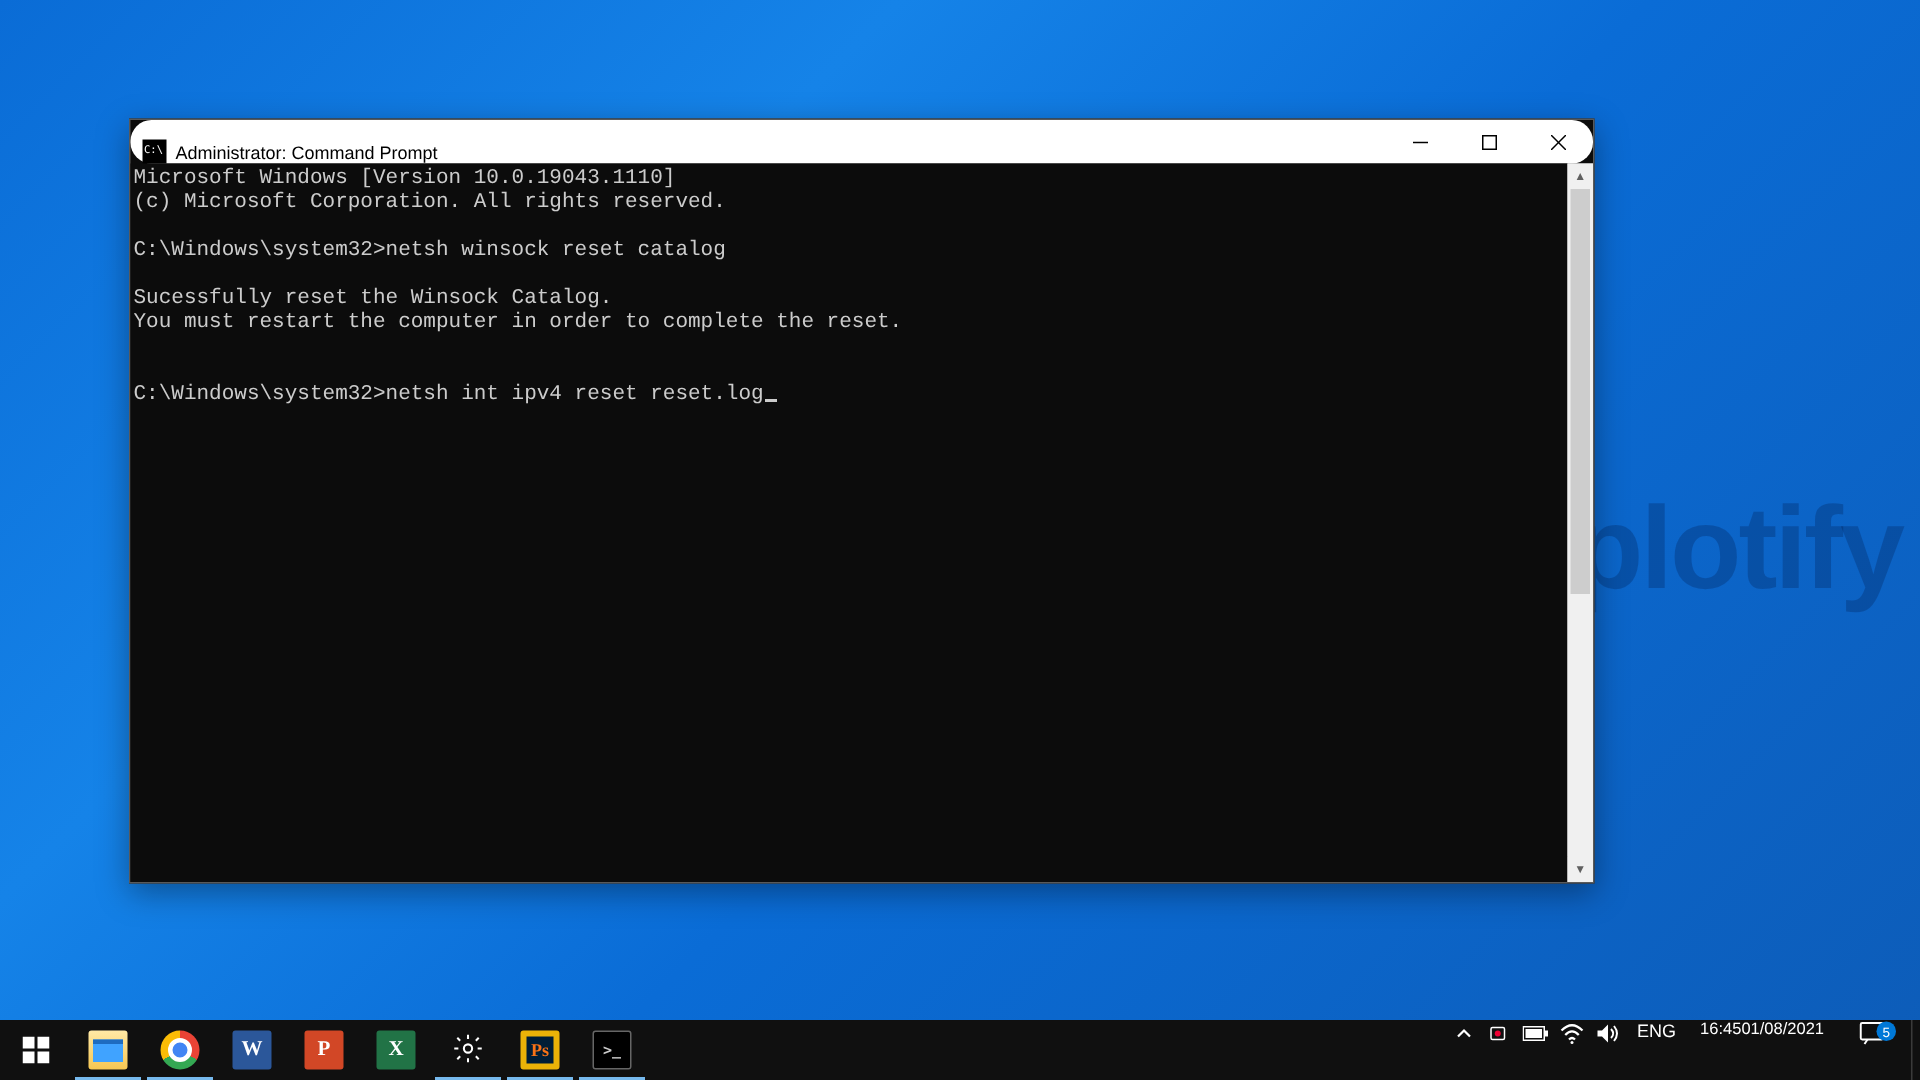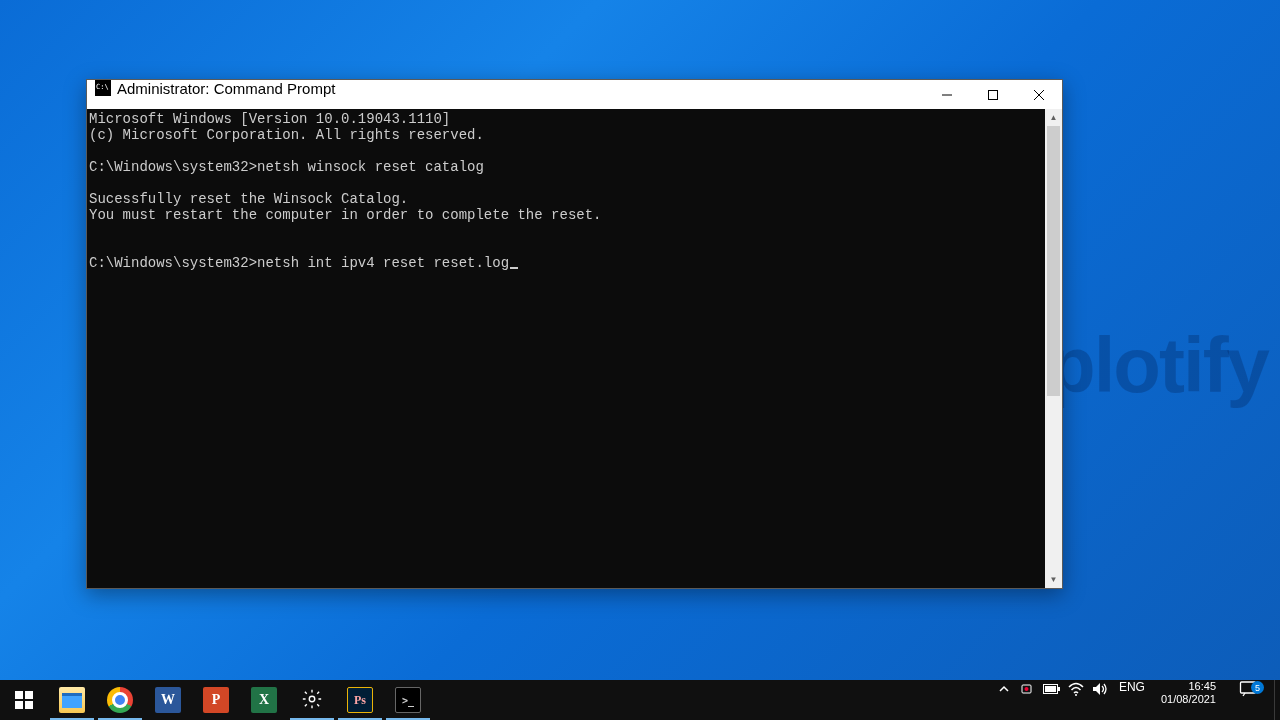--- a/index.html
+++ b/index.html
@@ -30,23 +30,24 @@
     border: 1px solid #5a5a5a;
     background: #0c0c0c;
     box-shadow: 0 6px 20px rgba(0,0,0,.35);
     display: flex;
     flex-direction: column;
   }
   .titlebar {
     height: 29px;
     background: #fff;
     display: flex;
-    align-items: flex-start;
+    align-items: flex-end;
     color: #000;
-    font-size: 15px;
+    font-size: 12px;
+    border-radius: 14px;
   }
   .titlebar .icon {
     width: 16px;
     height: 16px;
     margin: 0 6px 0 8px;
     background: #000;
     position: relative;
     display: inline-block;
   }
   .titlebar .icon::before{
@@ -130,21 +131,21 @@
     height:2px;background:#76b9ed;
   }
   .tb-spacer{flex:1;}
   .tray{
     display:flex;align-items:flex-start;
     gap:6px;
     padding:0 6px 0 4px;
   }
   .tray-icon{width:18px;height:18px;display:flex;align-items:center;justify-content:center;}
   .clock{
-    display:flex;flex-direction:column;align-items:flex-end;justify-content:center;
+    display:flex;flex-direction:row;align-items:flex-end;justify-content:center;
     font-size:11px;line-height:13px;
     padding:0 6px;
   }
   .action-center{
     width:40px;display:flex;align-items:center;justify-content:center;position:relative;
   }
   .badge{
     position:absolute;
     right:4px;bottom:4px;
     background:#0078d7;color:#fff;
@@ -158,21 +159,21 @@
   .ico-start svg{width:18px;height:18px;fill:#fff;}
   .ico-box{width:26px;height:26px;border-radius:2px;display:flex;align-items:center;justify-content:center;font-weight:bold;font-size:14px;font-family:"Segoe UI";}
   .ico-explorer{background:linear-gradient(#ffe9a6,#f7c752);}
   .ico-explorer::before{content:"";width:20px;height:12px;background:#40a3ff;border-top:3px solid #1e6cc0;}
   .ico-chrome{width:26px;height:26px;border-radius:50%;background:conic-gradient(#ea4335 0 120deg,#34a853 120deg 240deg,#fbbc05 240deg 360deg);display:flex;align-items:center;justify-content:center;}
   .ico-chrome::after{content:"";width:10px;height:10px;border-radius:50%;background:#4285f4;border:3px solid #fff;}
   .word{background:#2b579a;color:#fff;}
   .ppt{background:#d24726;color:#fff;}
   .excel{background:#217346;color:#fff;}
   .settings svg{width:22px;height:22px;stroke:#fff;fill:none;stroke-width:1.5;}
-  .ps{background:#001e36;color:#fca5a5;border:1px solid #eab308;font-size:12px;}
+  .ps{background:#001e36;color:#f97316;border:4px solid #eab308;font-size:12px;}
   .cmdico{background:#000;border:1px solid #666;}
   .cmdico::before{content:">_";color:#ccc;font-family:Consolas,monospace;font-size:10px;}
 </style>
 </head>
 <body>
 
 <div class="watermark">uplotify</div>
 
 <div class="cmd-window">
   <div class="titlebar">

